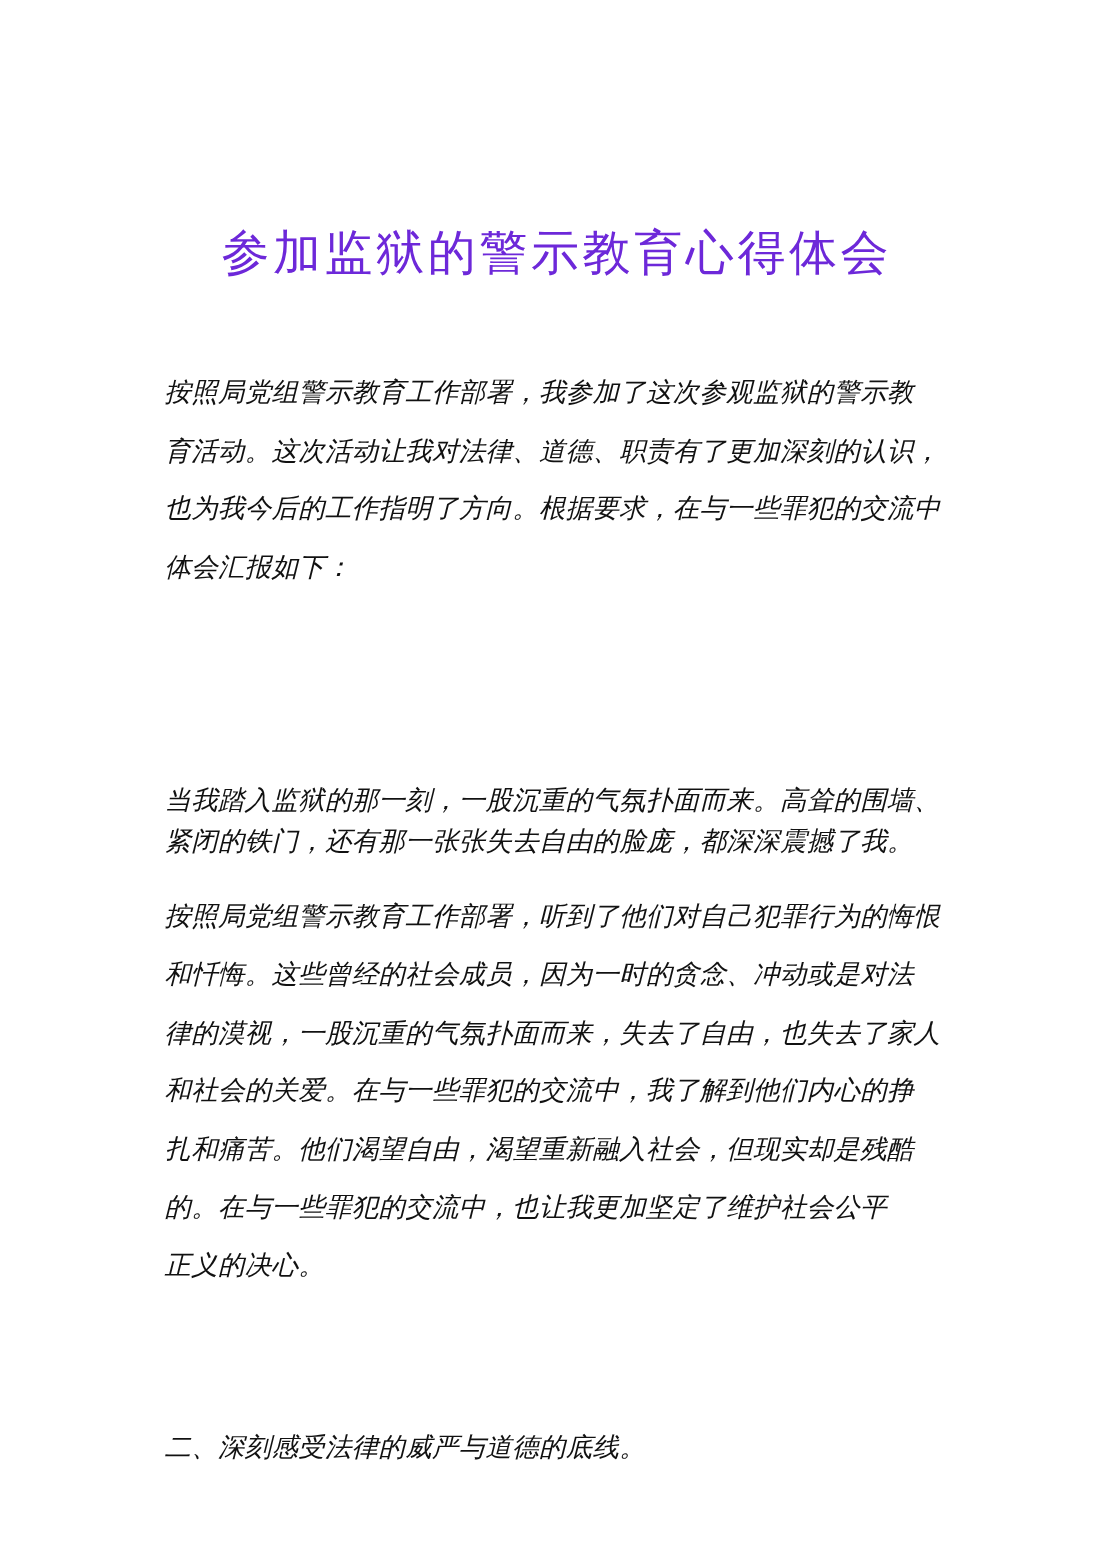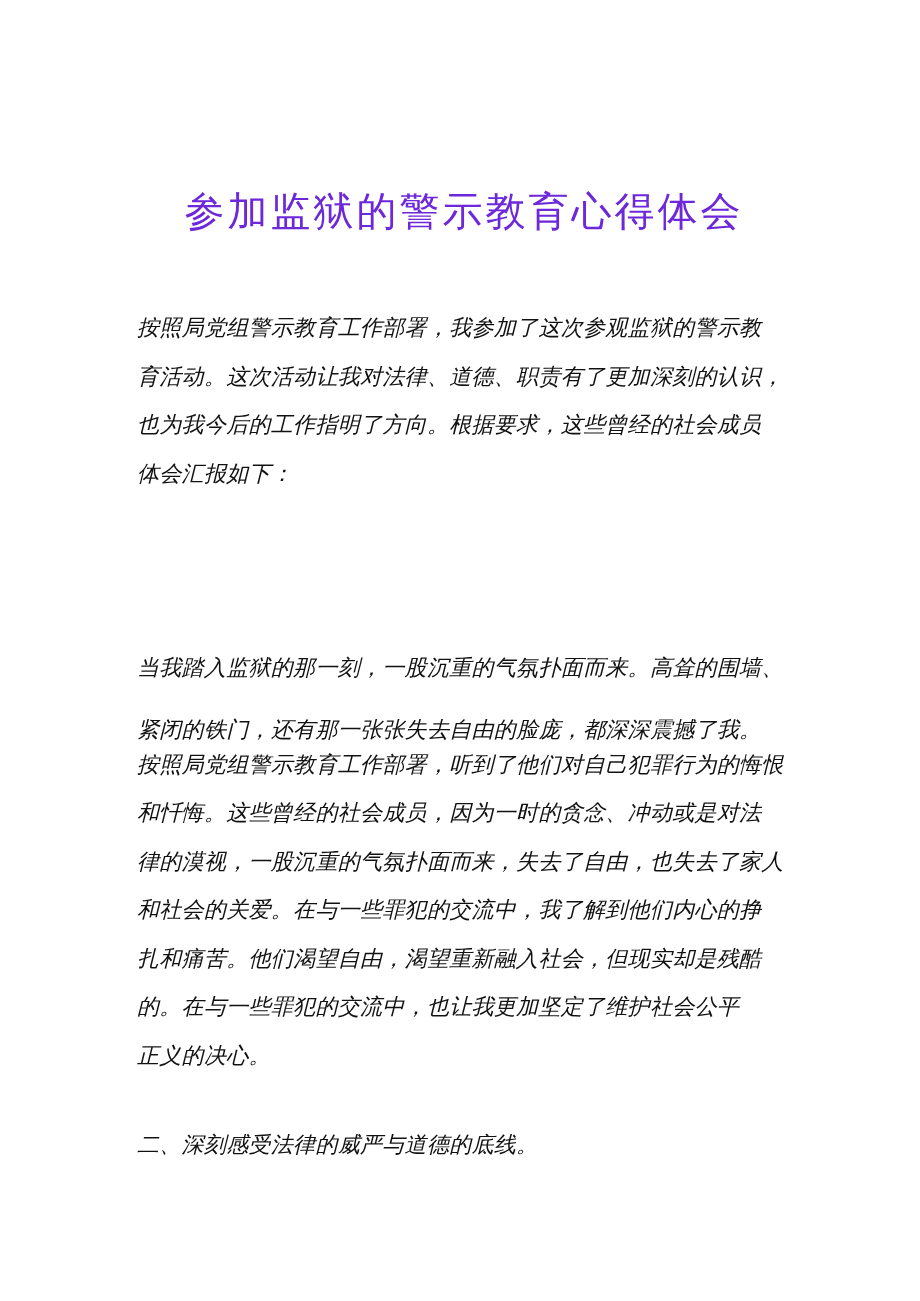--- a/index.html
+++ b/index.html
@@ -51,32 +51,32 @@
 </head>
 <body>
 
 <div class="page">
 
   <h1 class="title">参加监狱的警示教育心得体会</h1>
 
   <div>
     <p class="line" style="top:313px">按照局党组警示教育工作部署，我参加了这次参观监狱的警示教</p>
     <p class="line" style="top:362px">育活动。这次活动让我对法律、道德、职责有了更加深刻的认识，</p>
-    <p class="line" style="top:410px">也为我今后的工作指明了方向。根据要求，这些曾经的社会成员</p>
+    <p class="line" style="top:410px">也为我今后的工作指明了方向。根据要求，在与一些罪犯的交流中</p>
     <p class="line" style="top:459px">体会汇报如下：</p>
   </div>
 
 
   <div>
     <p class="line" style="top:653px">当我踏入监狱的那一刻，一股沉重的气氛扑面而来。高耸的围墙、</p>
-    <p class="line" style="top:715px">紧闭的铁门，还有那一张张失去自由的脸庞，都深深震撼了我。</p>
+    <p class="line" style="top:687px">紧闭的铁门，还有那一张张失去自由的脸庞，都深深震撼了我。</p>
     <p class="line" style="top:750px">按照局党组警示教育工作部署，听到了他们对自己犯罪行为的悔恨</p>
     <p class="line" style="top:798px">和忏悔。这些曾经的社会成员，因为一时的贪念、冲动或是对法</p>
     <p class="line" style="top:847px">律的漠视，一股沉重的气氛扑面而来，失去了自由，也失去了家人</p>
     <p class="line" style="top:895px">和社会的关爱。在与一些罪犯的交流中，我了解到他们内心的挣</p>
     <p class="line" style="top:944px">扎和痛苦。他们渴望自由，渴望重新融入社会，但现实却是残酷</p>
     <p class="line" style="top:992px">的。在与一些罪犯的交流中，也让我更加坚定了维护社会公平</p>
     <p class="line" style="top:1041px">正义的决心。</p>
   </div>
 
-  <p class="line" style="top:1130px">二、深刻感受法律的威严与道德的底线。</p>
+  <p class="line" style="top:1192px">二、深刻感受法律的威严与道德的底线。</p>
 
 </div>
 
 </body></html>

